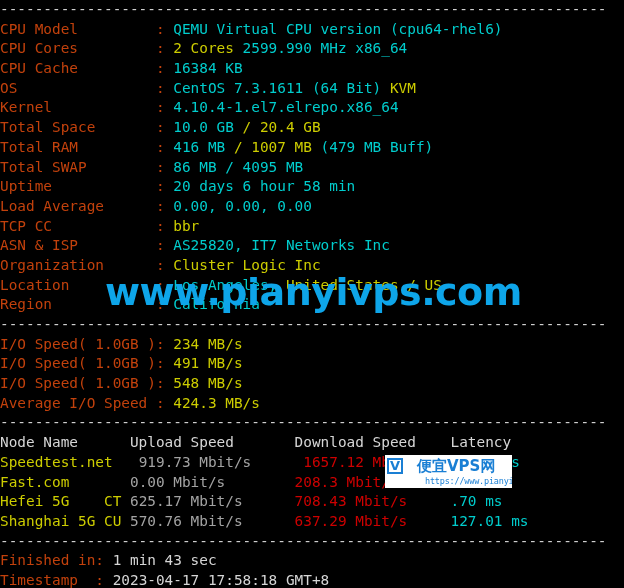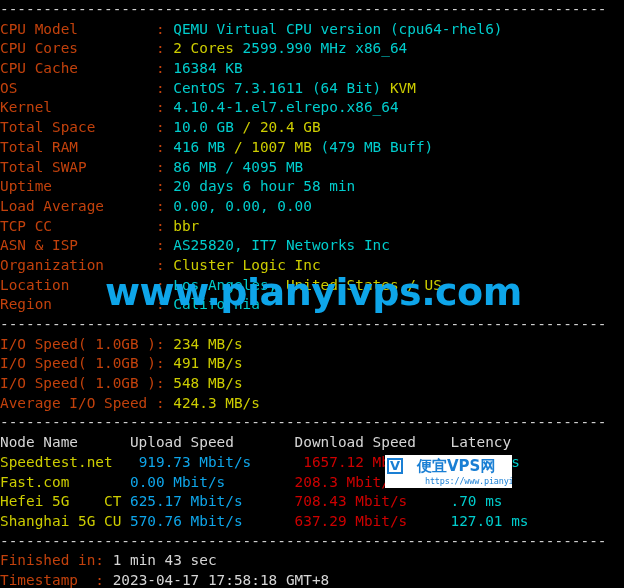--- a/index.html
+++ b/index.html
@@ -29,21 +29,21 @@
   }
   .row {
     height: 19.7px;
     line-height: 19.7px;
     white-space: pre;
     position: relative;
   }
   .label   { color: #c2410c; }
   .cyan    { color: #00cdcd; text-align: right; }
   .yellow  { color: #cdcd00; }
-  .green   { color: #0ea5e9; }
+  .green   { color: #a3a3a3; }
   .red     { color: #cd0000; }
   .white   { color: #d6d6d6; }
 
   
   #watermark {
     position: absolute;
     left: 105px;
     top: 272px;
     width: 440px;
     font-family: "DejaVu Sans", "Liberation Sans", sans-serif;

